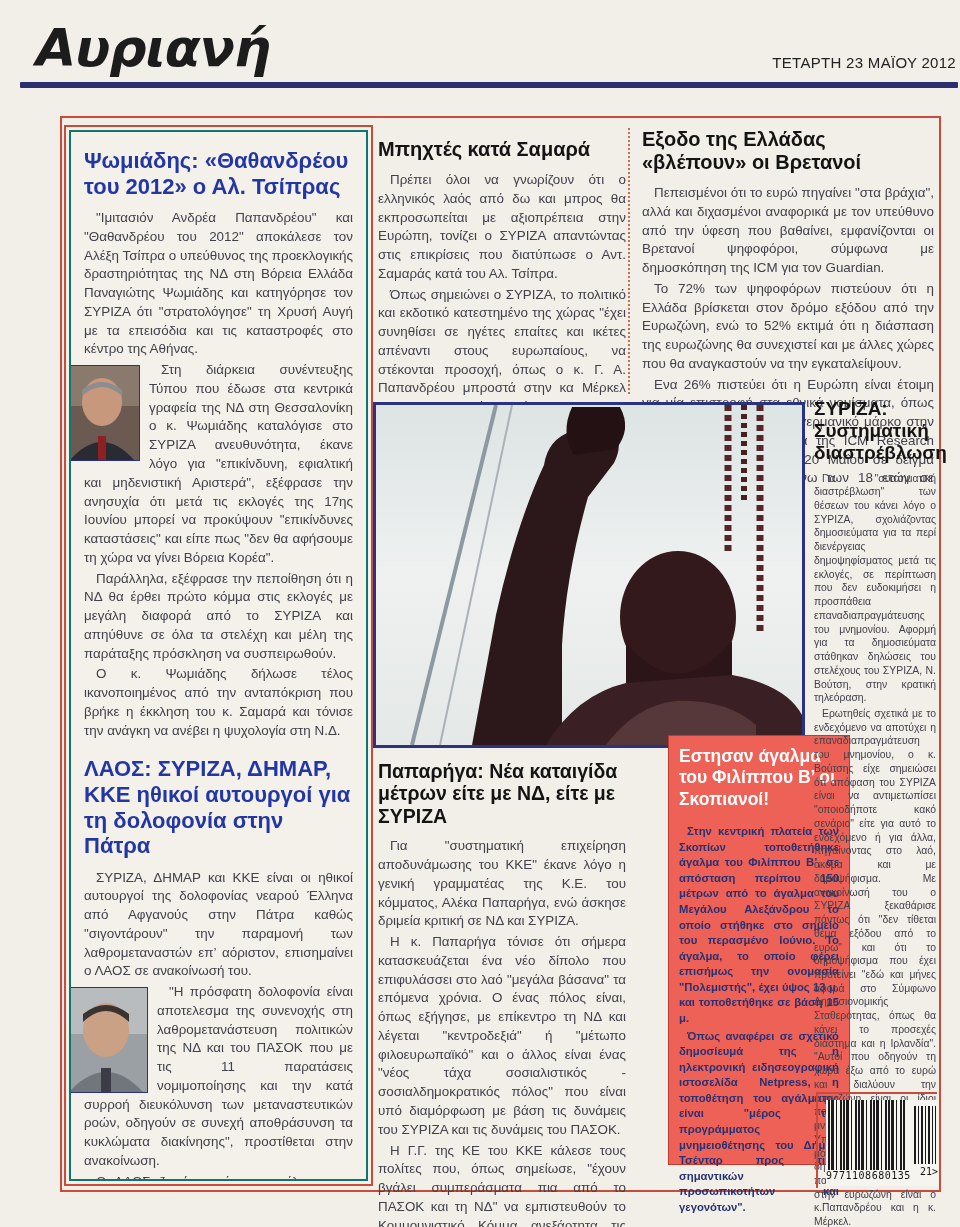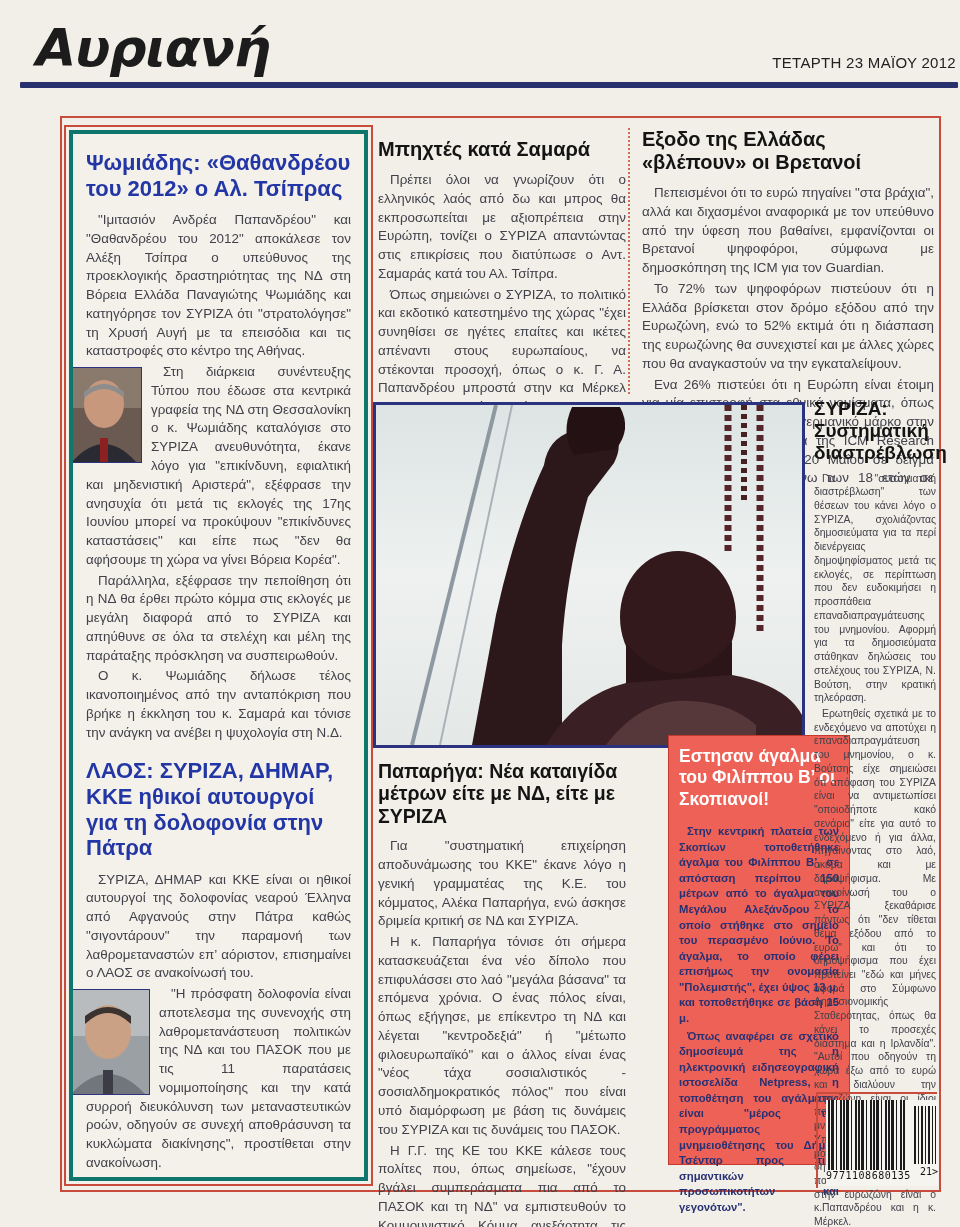--- a/index.html
+++ b/index.html
@@ -18,21 +18,21 @@
     font-family:"DejaVu Sans","Liberation Sans",sans-serif;
   }
   .issue-date{right:4px;top:46px;font-size:15px;color:#222;letter-spacing:.3px;margin-top:8px;}
   .navy-rule{left:20px;top:82px;width:938px;height:6px;background:#28306e;border-radius:1px;}
 
   
   .frame{left:60px;top:116px;width:877px;height:1072px;border:2px solid #c84b3b;}
 
   
   .left-box{left:64px;top:125px;width:305px;height:1057px;border:2px solid #c84b3b;background:#f4f1ea;}
-  .left-inner{position:absolute;left:3px;top:3px;right:3px;bottom:3px;border:4px solid #0f766e;
+  .left-inner{position:absolute;left:3px;top:3px;right:3px;bottom:3px;border:2px solid #0f766e;
               padding:10px 13px 6px 13px;overflow:hidden;}
   .blue-head{font-size:22px;line-height:1.16;font-weight:bold;color:#2336a6;margin:6px 0 10px 0;}
   .left-inner p, .col p{
     font-size:13.4px;line-height:1.4;text-align:justify;margin:0 0 2px 0;text-indent:12px;color:#41414b;
   }
   .portrait{float:left;border:1px solid #2b3380;background:#888;margin:4px 9px 2px -20px;}
   .portrait svg{display:block;}
 
   
   .col{position:absolute;}

